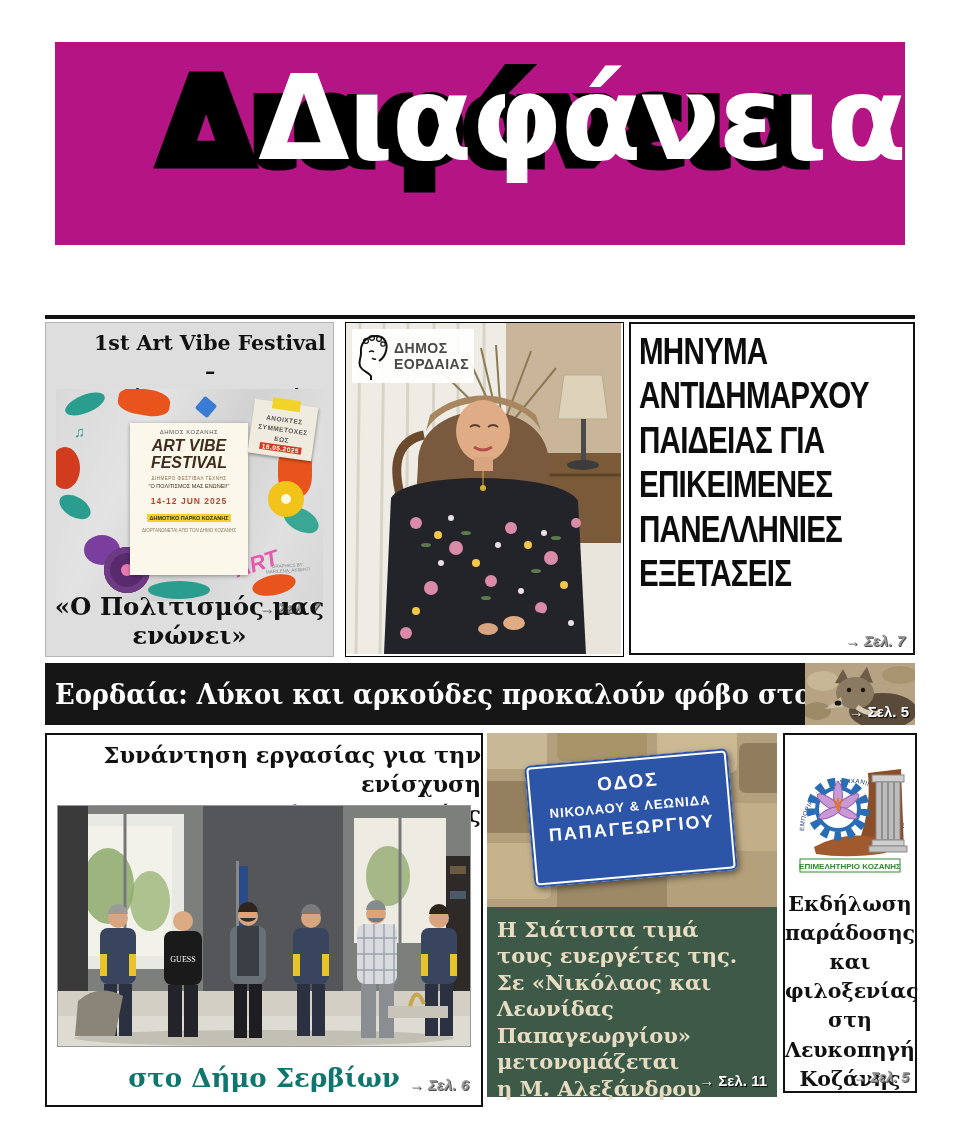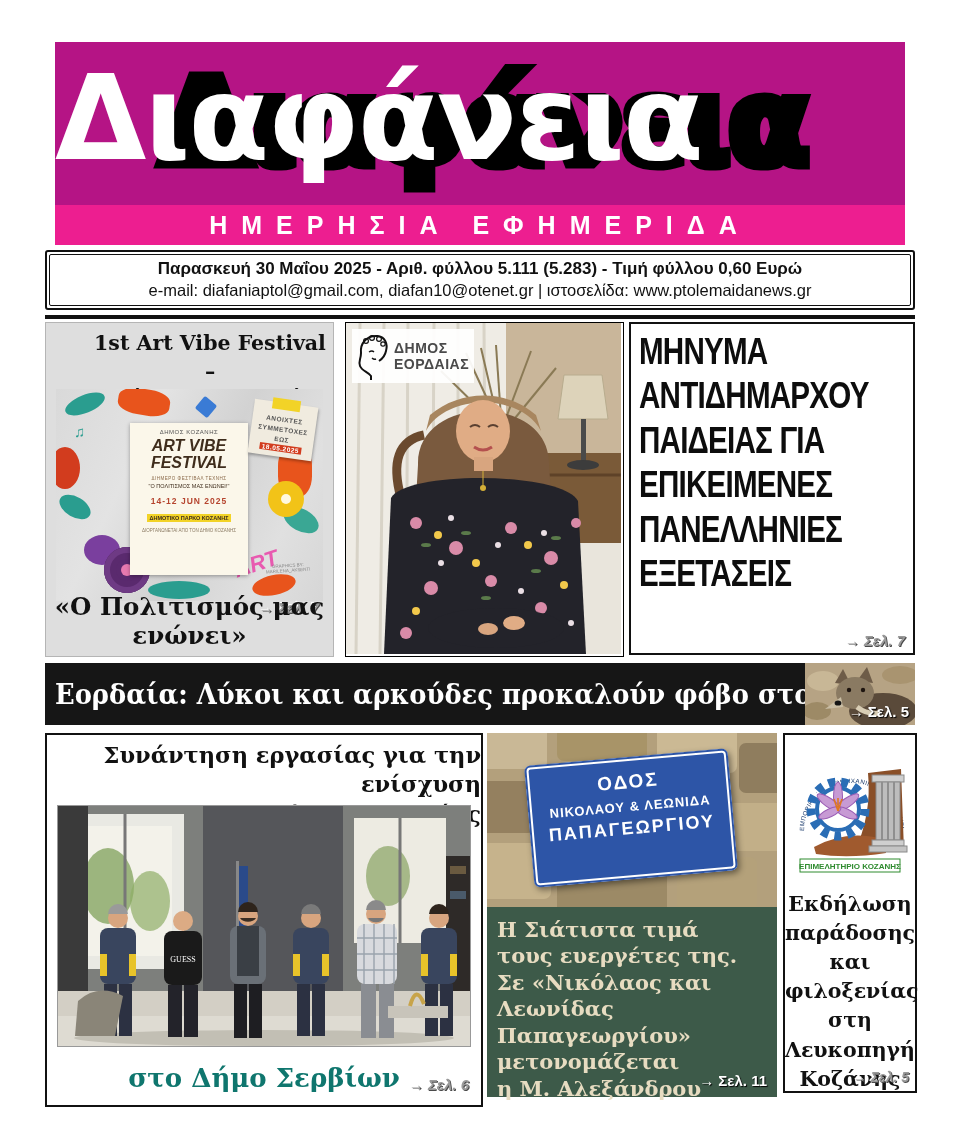--- a/index.html
+++ b/index.html
@@ -2,21 +2,21 @@
 <html><head>
 <meta charset="utf-8">
 <style>
   html,body{margin:0;padding:0;background:#fff;}
   .page{position:relative;width:960px;height:1129px;background:#fff;overflow:hidden;
         font-family:"Liberation Sans","DejaVu Sans",sans-serif;}
   .serif{font-family:"DejaVu Serif","Liberation Serif",serif;}
 
   
   .masthead{position:absolute;left:55px;top:42px;width:850px;height:203px;background:#b51485;}
-  .mast-title{position:relative;z-index:0;display:block;text-align:left;margin-top:-4px;
+  .mast-title{position:relative;z-index:0;display:block;text-align:right;margin-top:-4px;
     font-family:"DejaVu Sans",sans-serif;font-weight:bold;font-size:118px;line-height:160px;
     color:#fff;letter-spacing:-2px;}
   .mast-title::before{content:attr(data-text);position:absolute;left:4px;top:4px;width:100%;
     text-align:center;color:#000;-webkit-text-stroke:11px #000;z-index:-1;}
   .mast-strip{position:absolute;left:0;bottom:0;width:100%;height:40px;background:#ed1e90;
     color:#fff;font-weight:bold;font-size:25px;line-height:40px;text-align:center;letter-spacing:14px;}
 
   
   .info-box{position:absolute;left:45px;top:250px;width:866px;height:56px;border:2px solid #111;border-radius:3px;}
   .info-inner{position:absolute;inset:2px;border:1px solid #111;border-radius:2px;text-align:center;}
@@ -103,29 +103,22 @@
   .cr-text{white-space:pre-line;font-weight:bold;font-size:20.5px;line-height:1.42;color:#111;margin-top:5px;}
   .cr-pageref{position:absolute;right:6px;bottom:6px;font-size:14px;}
 </style>
 </head>
 <body>
 
 <div class="page">
 
   <div class="masthead">
     <span class="mast-title" data-text="Διαφάνεια">Διαφάνεια</span>
-    <div class="mast-strip">ΗΜΕΡΗΣΙΑ ΕΦΗΜΕΡΙΔΑ</div>
-  </div>
-
-  <div class="info-box">
-    <div class="info-inner">
-      <div class="info-line1">Παρασκευή 30 Μαΐου 2025 - Αριθ. φύλλου 5.111 (5.283) - Τιμή φύλλου 0,60 Ευρώ</div>
-      <div class="info-line2">e-mail: diafaniaptol@gmail.com, diafan10@otenet.gr | ιστοσελίδα: www.ptolemaidanews.gr</div>
-    </div>
-  </div>
+  </div>
+
   <div class="rule"></div>
 
   <div class="feature-left">
     <div class="fl-headline serif">1st Art Vibe Festival –
 Διήμερο Φεστιβάλ Τέχνης</div>
     <div class="poster">
       <div class="blob" style="left:8px;top:6px;width:42px;height:18px;background:#2a9d8f;transform:rotate(-22deg);"></div>
       <div class="blob" style="left:62px;top:0px;width:52px;height:26px;background:#e8541c;transform:rotate(9deg);border-radius:40%;"></div>
       <div class="blob" style="left:-6px;top:58px;width:30px;height:42px;background:#d23c1e;"></div>
       <div class="blob" style="left:2px;top:108px;width:34px;height:20px;background:#2a9d8f;transform:rotate(30deg);"></div>

